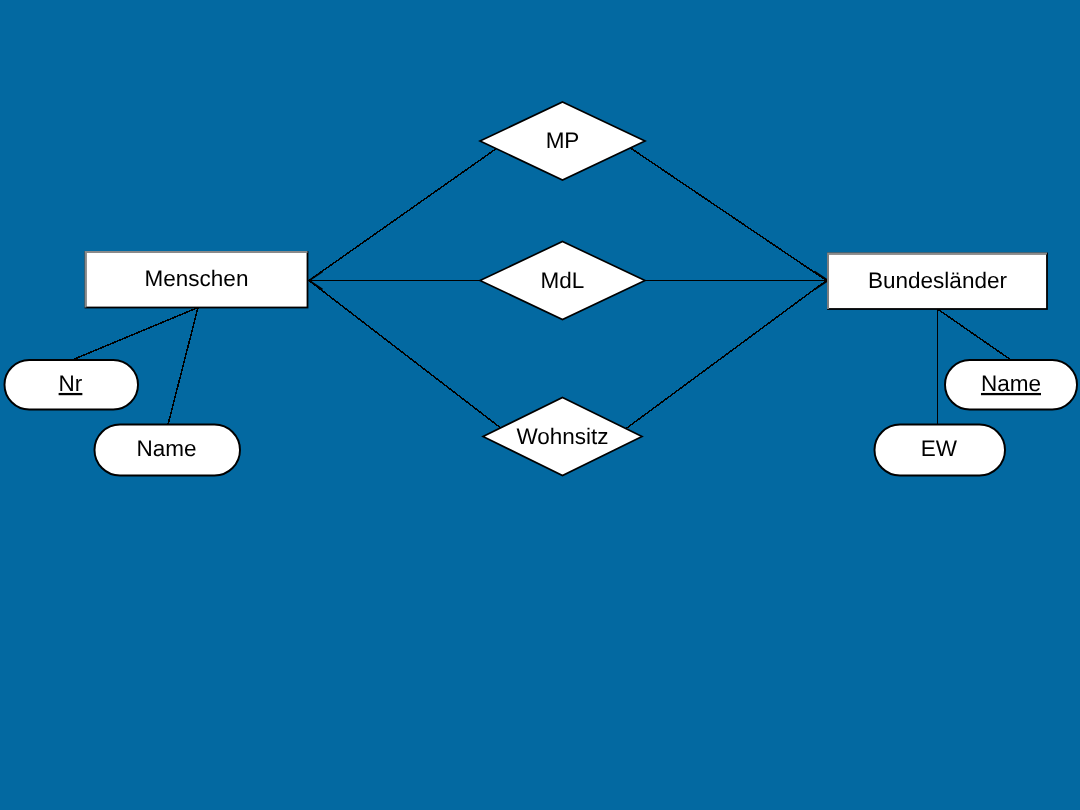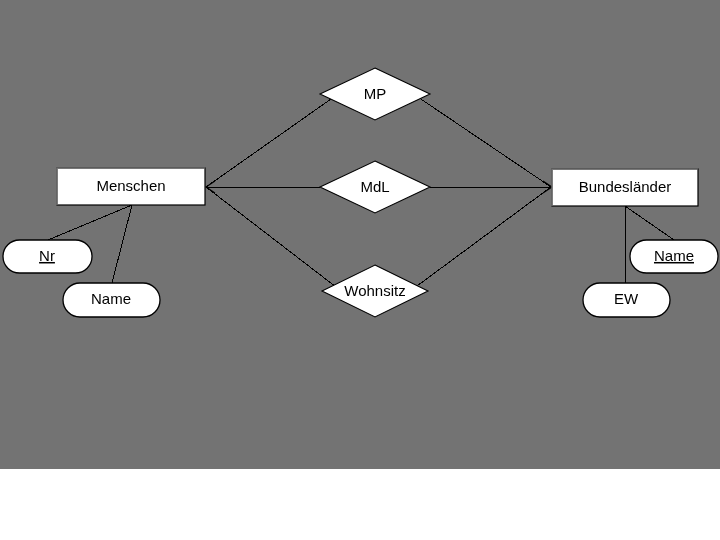--- a/index.html
+++ b/index.html
@@ -3,22 +3,22 @@
 <meta charset="utf-8">
 <style>
   html, body {
     margin: 0;
     padding: 0;
     background: #ffffff;
   }
   #canvas {
     position: relative;
     width: 720px;
-    height: 469px;
-    background: #737373;
+    height: 540px;
+    background: #0369a1;
     overflow: hidden;
     font-family: "Liberation Sans", sans-serif;
   }
   #er-svg {
     position: absolute;
     left: 0;
     top: 0;
     width: 720px;
     height: 540px;
   }

